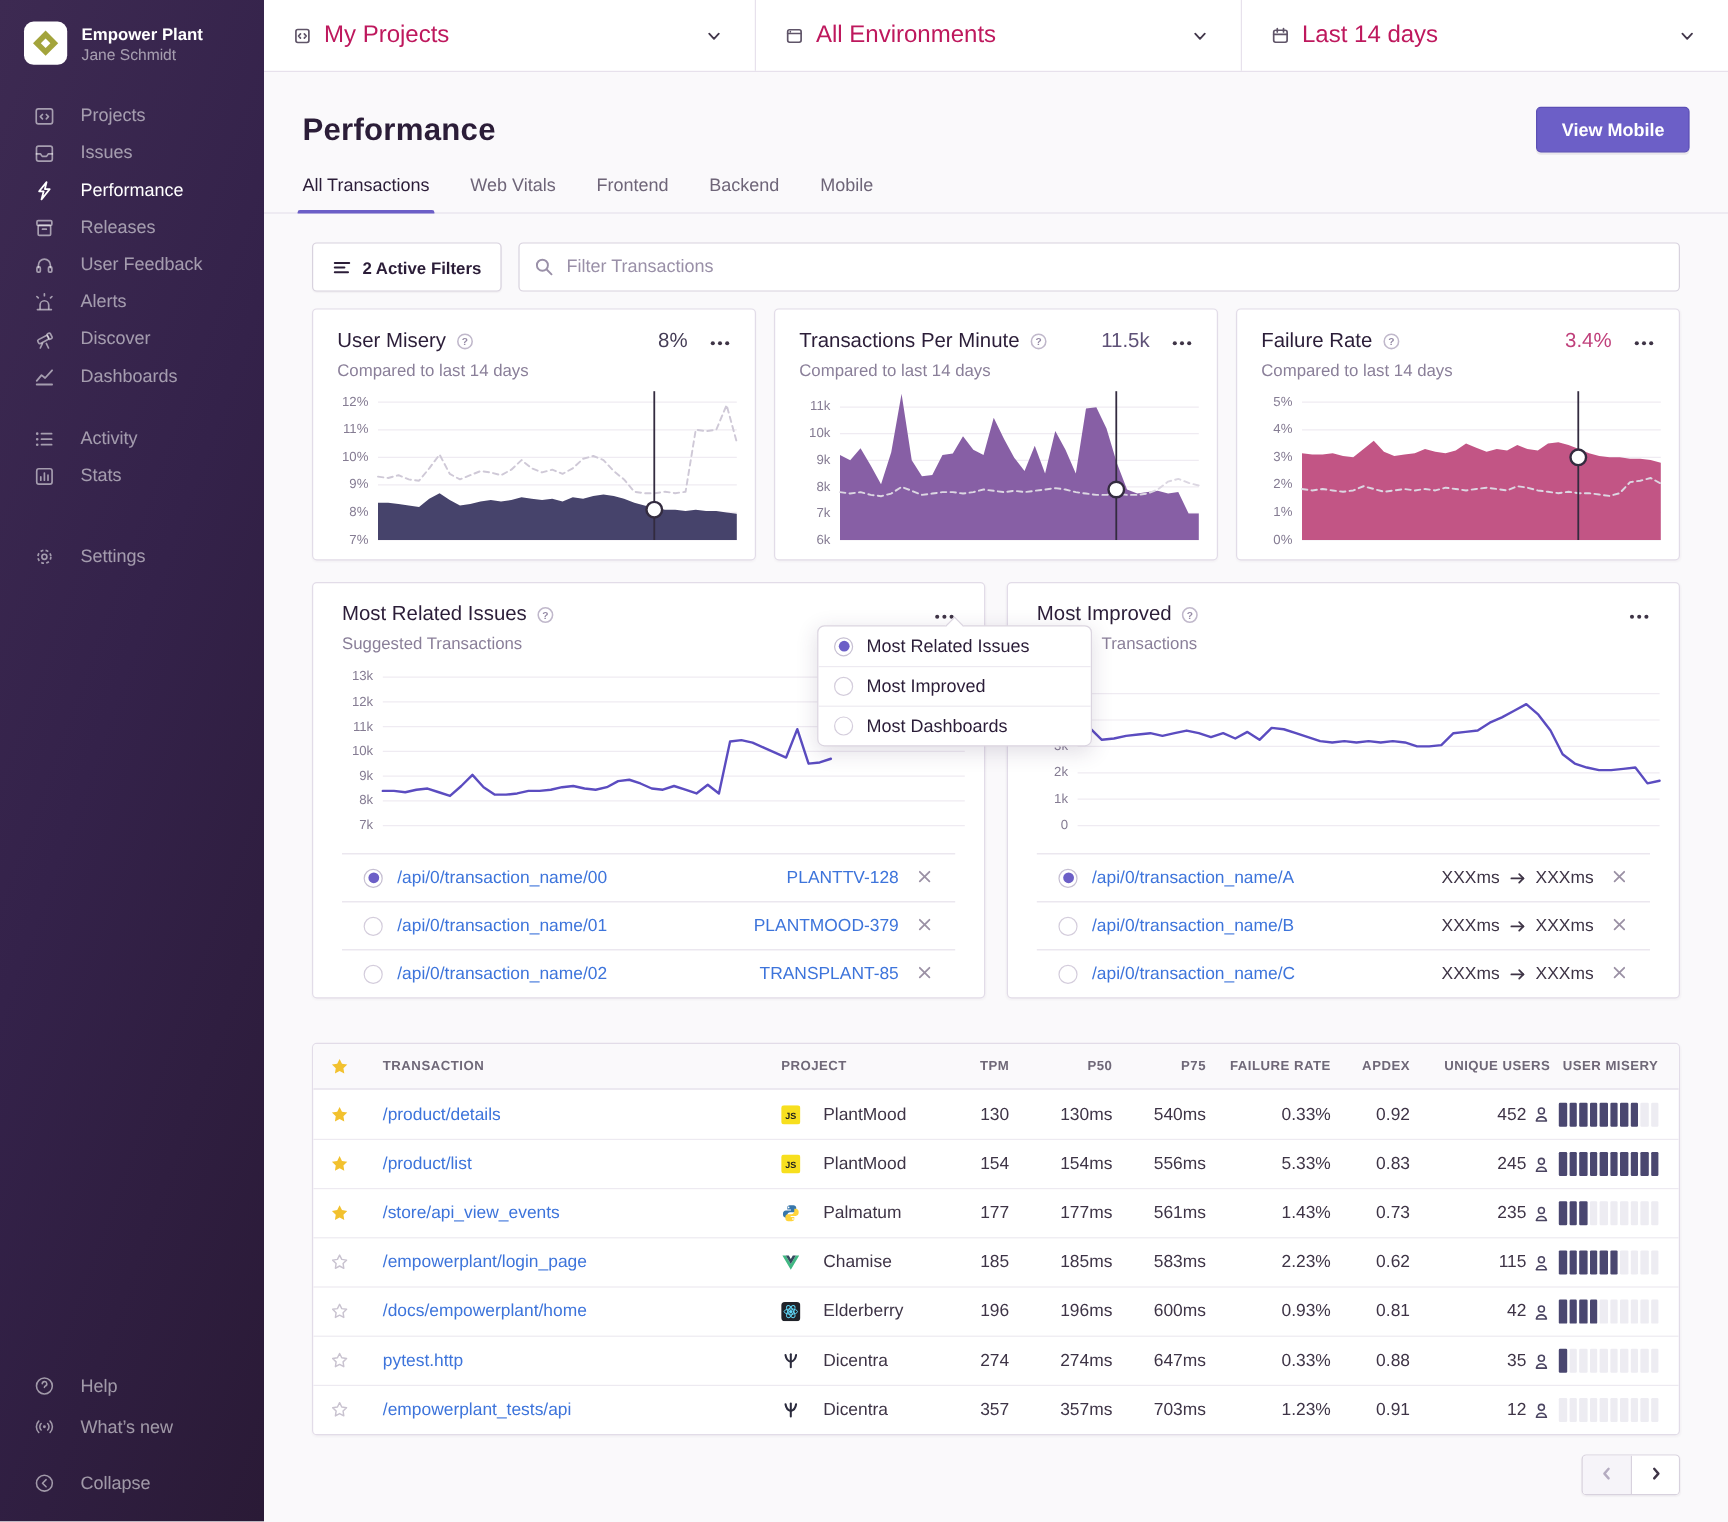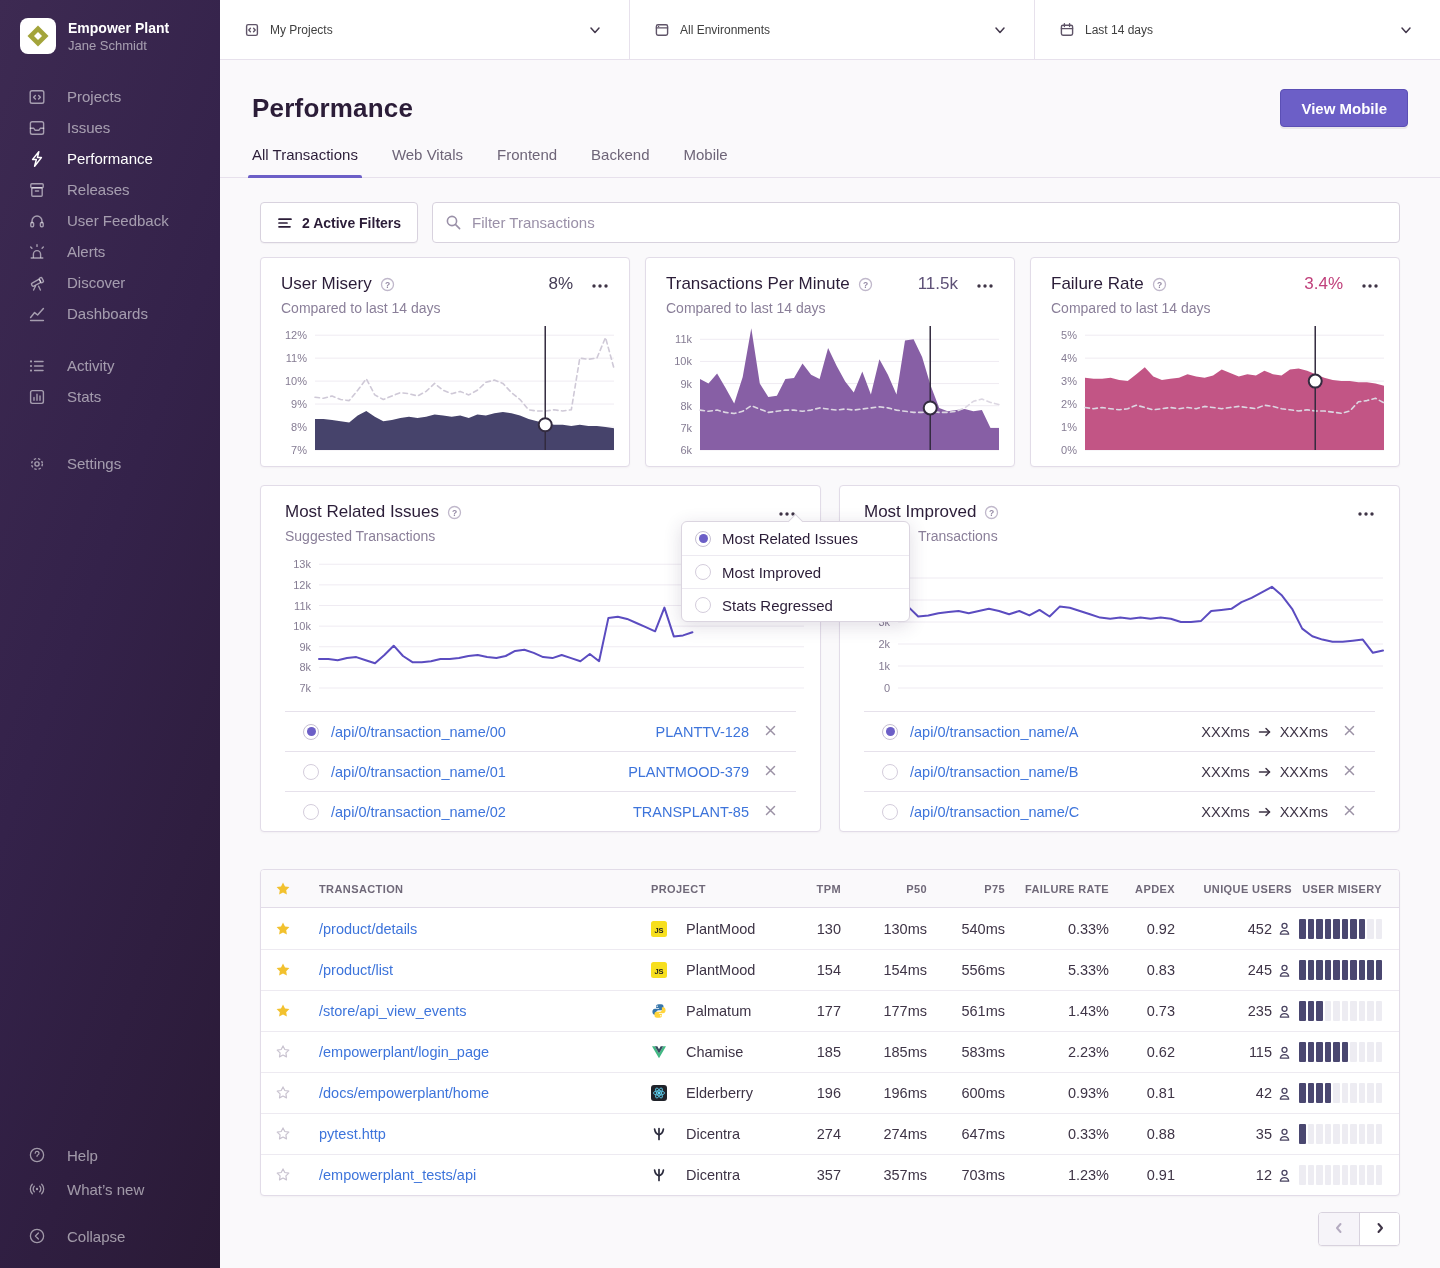--- a/index.html
+++ b/index.html
@@ -24,21 +24,21 @@
   .sb-spacer { flex:1; }
   .nav-bottom .nav-item { height:34px; }
   .nav-collapse { margin-top:13px; }
 
   
   .main { flex:1; position:relative; display:flex; flex-direction:column; }
 
   .topbar { height:60px; background:#fff; border-bottom:1px solid #E7E1EC; display:flex; flex:none; }
   .tb-filter { display:flex; align-items:center; padding:0 26px 0 24px; gap:10px; border-right:1px solid #E7E1EC; cursor:pointer; }
   .tb-filter:nth-child(1){ width:410px; } .tb-filter:nth-child(2){ width:405px; } .tb-filter:nth-child(3){ flex:1; border-right:none; }
-  .tb-label { font-size:12px; color:#404040; flex:1; }
+  .tb-label { font-size:20px; color:#be185d; flex:1; }
   .tb-icon { display:flex; color:#5F5468; }
 
   .page-head { background:#FAF9FB; padding:28px 32px 0; border-bottom:1px solid #E7E1EC; flex:none; }
   .head-row { display:flex; align-items:center; height:40px; }
   h1.page-title { font-size:26px; font-weight:600; color:#2B1D38; letter-spacing:.2px; flex:1; }
   .btn-primary { background:#6C5FC7; color:#fff; border:1px solid #5B4FB5; border-radius:4px; height:38px; padding:0 20px;
                  font-size:15px; font-weight:700; font-family:inherit; cursor:pointer; box-shadow:0 2px 0 rgba(43,29,56,.08); }
   .tabs { display:flex; gap:34px; margin-top:18px; }
   .tab { font-size:15px; color:#6E6578; padding-bottom:14px; cursor:pointer; position:relative; }
   .tab.active { color:#2B1D38; }
@@ -1040,17 +1040,17 @@
         <div class="menu-item">
     <span class="radio checked"></span>
     <span>Most Related Issues</span>
         </div>
         <div class="menu-item">
     <span class="radio"></span>
     <span>Most Improved</span>
         </div>
         <div class="menu-item">
     <span class="radio"></span>
-    <span>Stats Regressed</span>
+    <span>Most Dashboards</span>
         </div>
       </div>
   </main>
 </div>
 
 </body></html>

